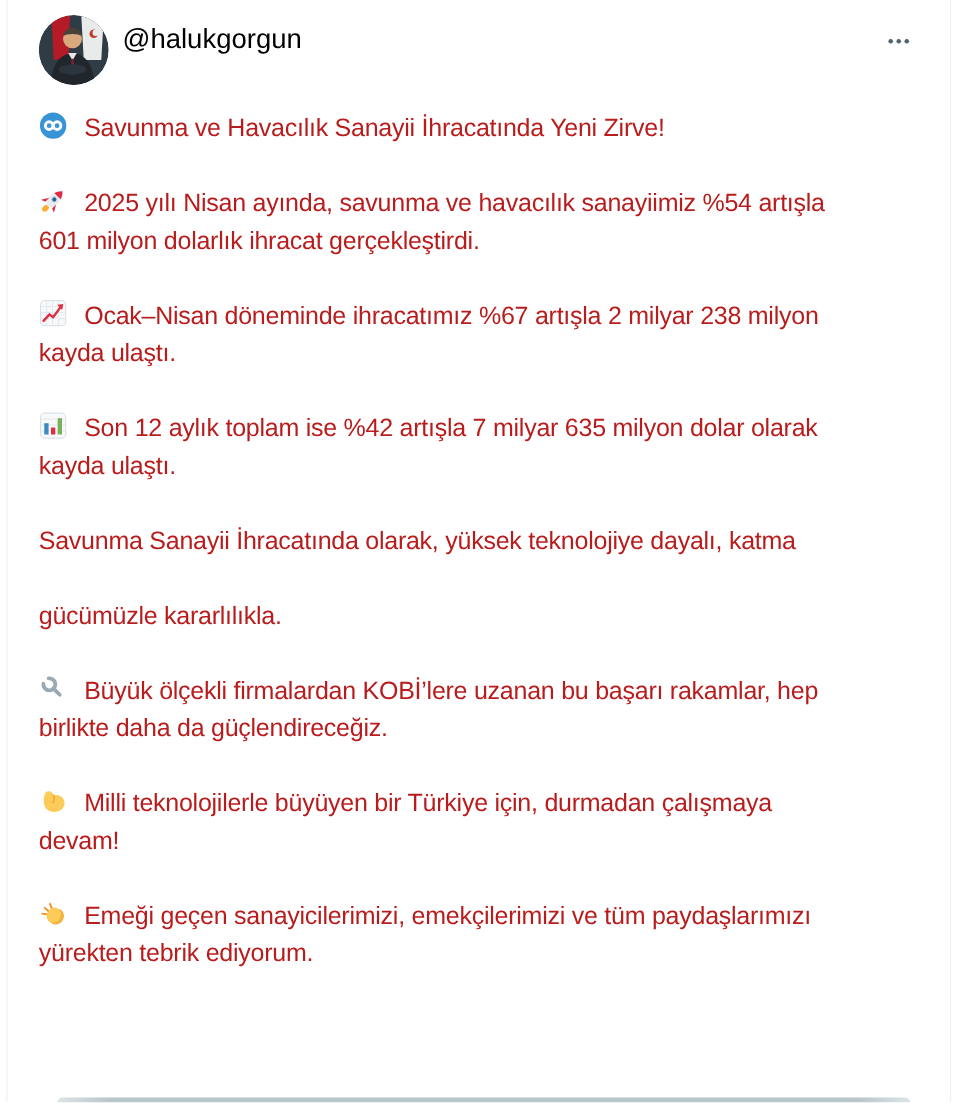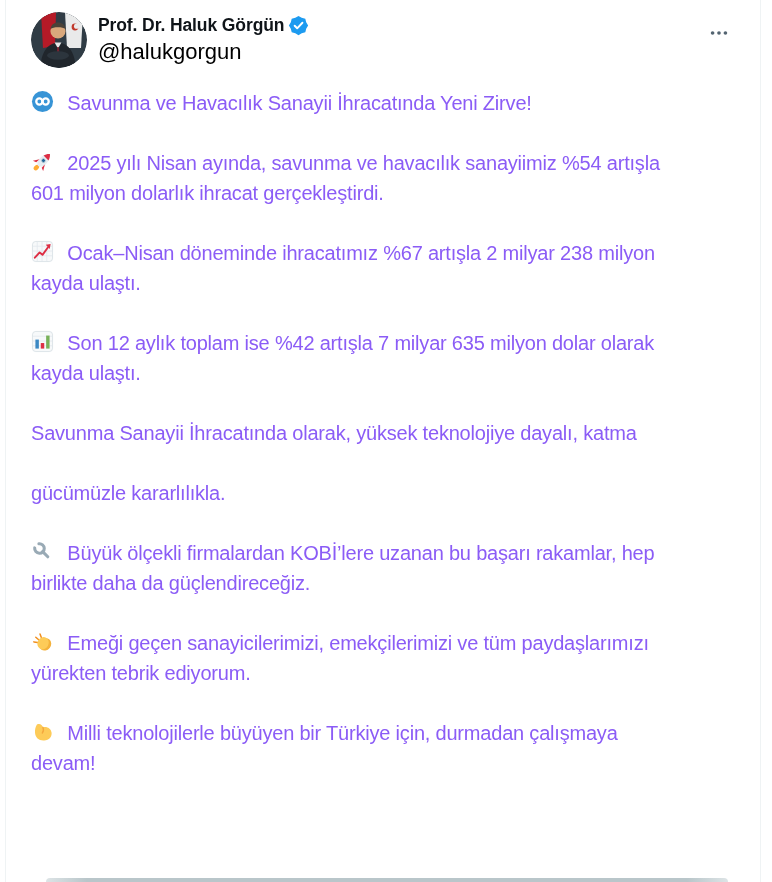--- a/index.html
+++ b/index.html
@@ -12,21 +12,21 @@
   .header{display:flex;align-items:flex-start;position:relative;}
   .avatar{width:56px;height:56px;border-radius:50%;overflow:hidden;flex:none;cursor:pointer;}
   .avatar svg{display:block;}
   .id-block{margin-left:11px;padding-top:3px;}
   .name-row{display:flex;align-items:center;gap:4px;cursor:pointer;}
   .name{font-size:17.5px;font-weight:700;color:#0f1419;letter-spacing:-0.1px;}
   .badge{width:21px;height:21px;display:inline-block;}
   .handle{font-size:22px;color:#000000;margin-top:3px;}
   .more-btn{position:absolute;top:8px;right:8px;width:26px;height:26px;border:none;background:none;
        display:flex;align-items:center;justify-content:center;cursor:pointer;padding:0;}
-  .tweet-body{margin-top:20px;width:704px;font-size:20px;line-height:30px;color:#8b5cf6;
+  .tweet-body{margin-top:20px;width:704px;font-size:20px;line-height:30px;color:#b91c1c;
        letter-spacing:-0.2px;}
   .para{margin:0 0 30px 0;}
   .emo{display:inline-block;width:23px;height:23px;vertical-align:-3px;margin-right:8px;}
   .emo svg{display:block;width:23px;height:23px;}
   .media-edge{position:absolute;left:40px;bottom:0;width:682px;height:4px;
        border-radius:6px 6px 0 0;
        background:linear-gradient(90deg,#dde4e6 0%,#b9c6ca 6%,#b9c6ca 94%,#dde4e6 100%);}
 </style>
 </head>
 <body>
@@ -51,29 +51,20 @@
           <circle cx="27" cy="19" r="7.6" fill="#d9a87c"></circle>
           <path d="M19.6 17 C20 12.6 23 10.4 27 10.4 C31 10.4 34 12.6 34.4 17 C32 14.6 22 14.6 19.6 17 Z" fill="#4a4238"></path>
           <path d="M9 56 C11 37 18 31.2 27 30.8 C36 31.2 43 37 45 56 Z" fill="#20262c"></path>
           <path d="M23.6 30.4 L27 36.4 L30.4 30.4 Z" fill="#e8e8e8"></path>
           <path d="M26.2 35 L27.8 35 L28.4 41 L26 41 Z" fill="#7a2230"></path>
           <ellipse cx="27" cy="43.5" rx="11" ry="4.2" fill="#2c353d"></ellipse>
         </g>
       </svg>
     </div>
     <div class="id-block">
-      <div class="name-row">
-        <span class="name">Prof. Dr. Haluk Görgün</span>
-        <span class="badge">
-          <svg viewBox="0 0 24 24" width="21" height="21">
-            <path fill="#1d9bf0" d="M23 12 L20.78 15.64 L19.78 19.78 L15.64 20.78 L12 23 L8.36 20.78 L4.22 19.78 L3.22 15.64 L1 12 L3.22 8.36 L4.22 4.22 L8.36 3.22 L12 1 L15.64 3.22 L19.78 4.22 L20.78 8.36 Z"></path>
-            <path d="M7.6 12.3 L10.5 15.2 L16.5 8.9" stroke="#fff" stroke-width="2.2" fill="none" stroke-linecap="round" stroke-linejoin="round"></path>
-          </svg>
-        </span>
-      </div>
       <div class="handle">@halukgorgun</div>
     </div>
     <button class="more-btn">
       <svg viewBox="0 0 24 24" width="22" height="22">
         <circle cx="5" cy="12" r="2" fill="#536471"></circle>
         <circle cx="12" cy="12" r="2" fill="#536471"></circle>
         <circle cx="19" cy="12" r="2" fill="#536471"></circle>
       </svg>
     </button>
   </div>
@@ -119,29 +110,29 @@
       <p class="para">
   <span class="emo"><svg viewBox="0 0 24 24">
     <g transform="rotate(-45 12 12)">
       <path d="M8.9 3.6 A5 5 0 1 0 15.1 3.6" stroke="#99aab5" stroke-width="3.2" fill="none" stroke-linecap="round"></path>
       <rect x="10.4" y="10.6" width="3.2" height="10.8" rx="1.6" fill="#99aab5"></rect>
     </g>
   </svg></span>
 <span>Büyük ölçekli firmalardan KOBİ’lere uzanan bu başarı rakamlar, hep</span><br><span>birlikte daha da güçlendireceğiz.</span></p>
       <p class="para">
   <span class="emo"><svg viewBox="0 0 24 24">
+    <path d="M6.2 4.6 C9.4 3.4 11.6 4.8 12.4 7.6 C16.8 6.4 20.6 8.8 21.4 12.8 C22.3 17.4 18.9 21 13.8 21.4 C8.4 21.8 4.6 18.6 4.2 13.6 C3.9 9.9 4.8 6.6 6.2 4.6 Z" fill="#fdcb58"></path>
+    <path d="M12.4 7.6 C13.4 10 13.2 12 11.8 13.6" stroke="#f4a73d" stroke-width="1.4" fill="none" stroke-linecap="round"></path>
+  </svg></span>
+<span>Milli teknolojilerle büyüyen bir Türkiye için, durmadan çalışmaya</span><br><span>devam!</span></p>
+      <p class="para">
+  <span class="emo"><svg viewBox="0 0 24 24">
     <path d="M5 7.6 L8 10.2" stroke="#f19020" stroke-width="1.6" stroke-linecap="round"></path>
     <path d="M9.4 4.2 L10.8 7.8" stroke="#f19020" stroke-width="1.6" stroke-linecap="round"></path>
     <path d="M3 12.4 L6.9 13" stroke="#f19020" stroke-width="1.6" stroke-linecap="round"></path>
     <ellipse cx="14.8" cy="15" rx="6" ry="6.8" transform="rotate(38 14.8 15)" fill="#f4b23c"></ellipse>
     <ellipse cx="12.6" cy="13.8" rx="5.8" ry="6.6" transform="rotate(28 12.6 13.8)" fill="#fdcb58"></ellipse>
   </svg></span>
 <span>Emeği geçen sanayicilerimizi, emekçilerimizi ve tüm paydaşlarımızı</span><br><span>yürekten tebrik ediyorum.</span></p>
-      <p class="para">
-  <span class="emo"><svg viewBox="0 0 24 24">
-    <path d="M6.2 4.6 C9.4 3.4 11.6 4.8 12.4 7.6 C16.8 6.4 20.6 8.8 21.4 12.8 C22.3 17.4 18.9 21 13.8 21.4 C8.4 21.8 4.6 18.6 4.2 13.6 C3.9 9.9 4.8 6.6 6.2 4.6 Z" fill="#fdcb58"></path>
-    <path d="M12.4 7.6 C13.4 10 13.2 12 11.8 13.6" stroke="#f4a73d" stroke-width="1.4" fill="none" stroke-linecap="round"></path>
-  </svg></span>
-<span>Milli teknolojilerle büyüyen bir Türkiye için, durmadan çalışmaya</span><br><span>devam!</span></p>
     </div>
 
   <div class="media-edge"></div>
 </div>
 
 </body></html>

